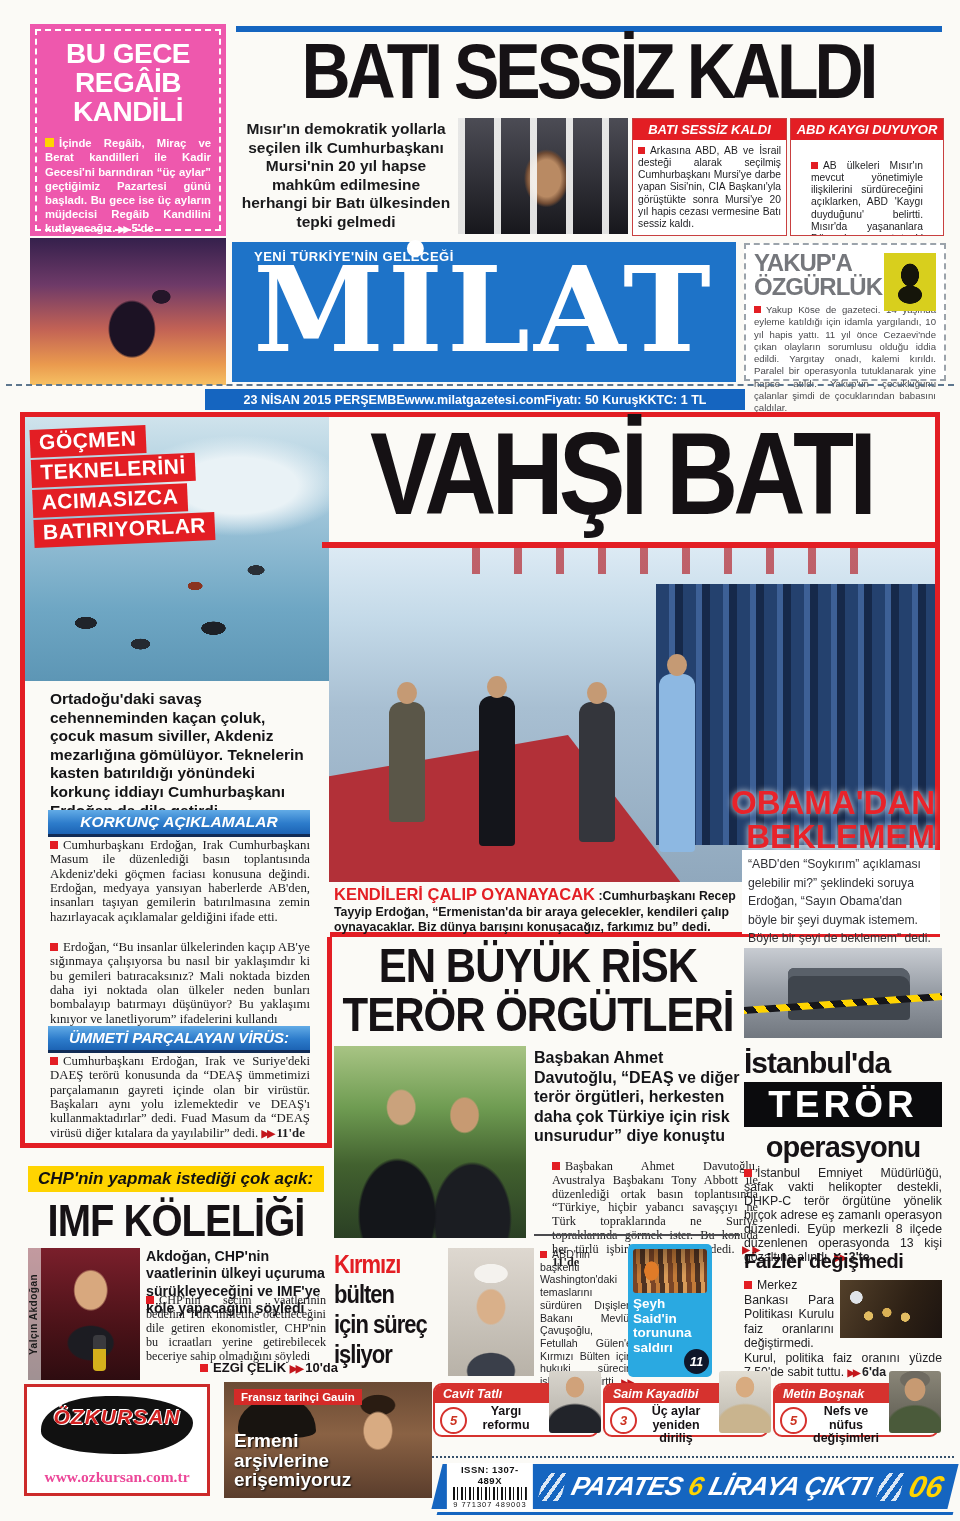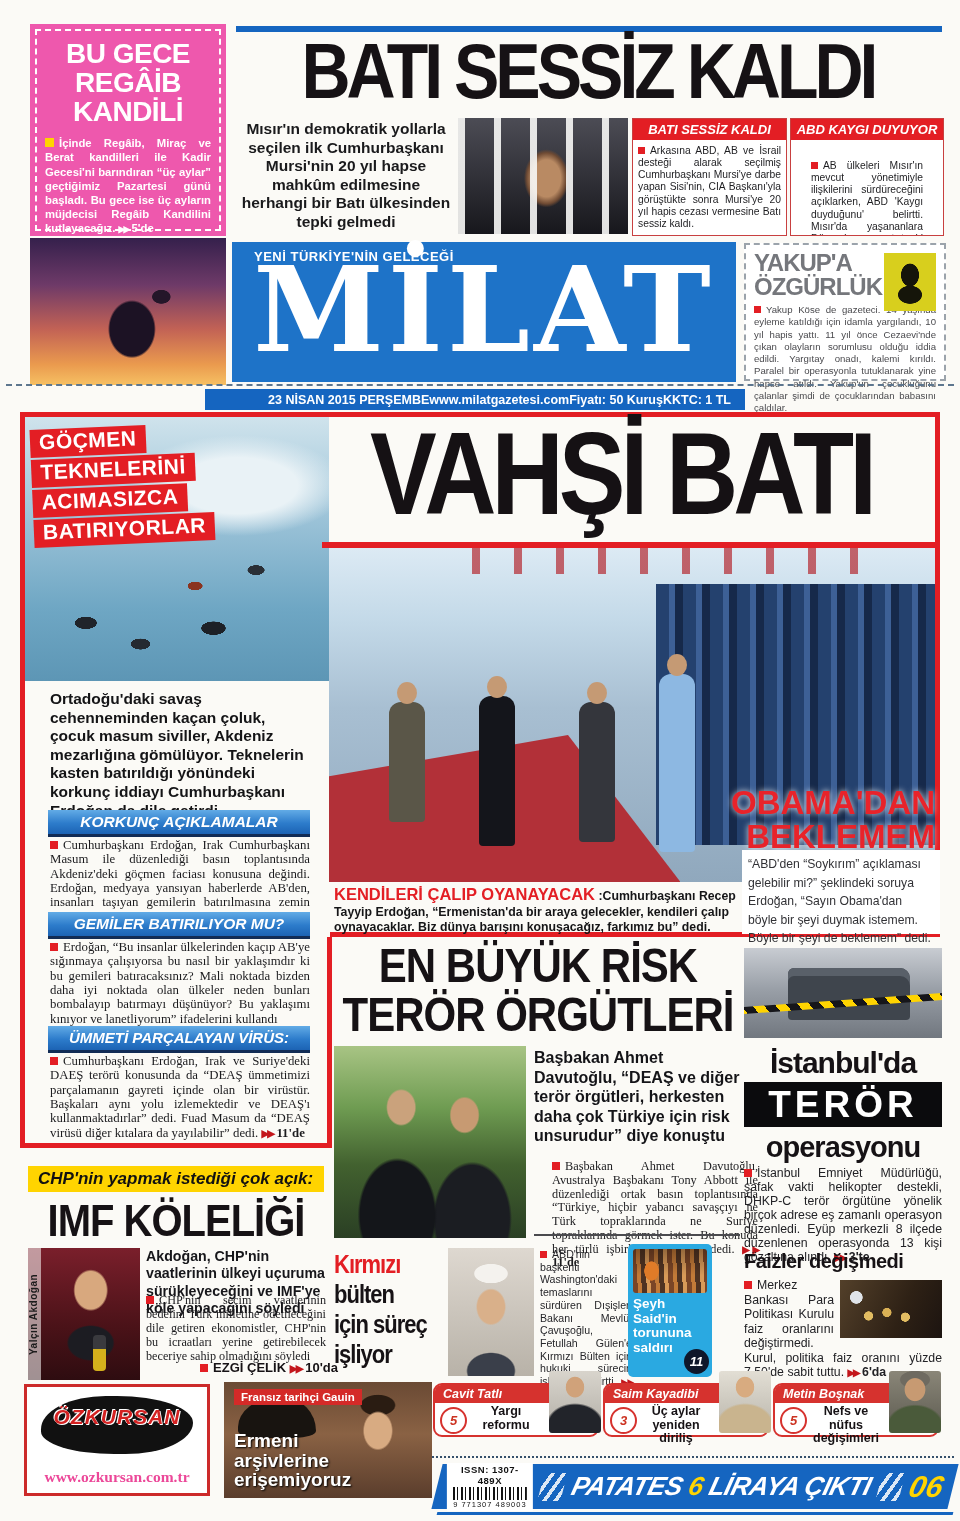--- a/index.html
+++ b/index.html
@@ -114,21 +114,21 @@
     <div class="ph" style="right:8px;top:8px;width:52px;height:58px;
                 background:radial-gradient(15px 19px at 50% 38%,#15150a 0 58%,transparent 62%),
                            radial-gradient(20px 15px at 50% 72%,#15150a 0 58%,transparent 62%),#d8cf1d"></div>
     <p style="margin:6px 0 0;font-size:9.6px;line-height:1.28;color:#4a4a4e;text-align:justify">
       <span class="bullet sqr" style="width:7px;height:7px"></span><span>Yakup Köse de gazeteci. 14 yaşında eyleme katıldığı için idamla yargılandı, 10 yıl hapis yattı. 11 yıl önce Cezaevi'nde çıkan olayların sorumlusu olduğu iddia edildi. Yargıtay onadı, kalemi kırıldı. Paralel bir operasyonla tutuklanarak yine hapse atıldı. Yakup'un çocukluğunu çalanlar şimdi de çocuklarından babasını çaldılar.</span>
     </p>
   </div>
 
   <div class="abs" style="left:6px;top:384px;width:948px;border-top:2px dashed #5d768e"></div>
   <div class="abs" style="left:205px;top:389px;width:540px;height:21px;background:#1565c0;display:flex;align-items:center;
-              justify-content:flex-end;padding:0 14px;box-sizing:border-box;color:#fff;font-weight:900;font-size:12.5px">
+              justify-content:center;padding:0 14px;box-sizing:border-box;color:#fff;font-weight:900;font-size:12.5px">
     <span>23 NİSAN 2015 PERŞEMBE</span>
     <span>www.milatgazetesi.com</span>
     <span>Fiyatı: 50 Kuruş</span>
     <span>KKTC: 1 TL</span>
   </div>
 
   <div class="redstrip" style="left:20px;top:412px;width:920px;height:5px"></div>
   <div class="redstrip" style="left:20px;top:412px;width:5px;height:736px"></div>
   <div class="redstrip" style="left:935px;top:412px;width:5px;height:525px"></div>
   <div class="redstrip" style="left:330px;top:932px;width:610px;height:5px"></div>
@@ -179,21 +179,20 @@
     <span>:Cumhurbaşkanı Recep Tayyip Erdoğan, “Ermenistan'da bir araya gelecekler, kendileri çalıp oynayacaklar. Biz dünya barışını konuşacağız, farkımız bu” dedi.</span>
   </p>
 
   <div class="abs" style="left:50px;top:690px;width:258px;font-size:15.5px;line-height:1.2;font-weight:600;color:#141416">Ortadoğu'daki savaş cehenneminden kaçan çoluk, çocuk masum siviller, Akdeniz mezarlığına gömülüyor. Teknelerin kasten batırıldığı yönündeki korkunç iddiayı Cumhurbaşkanı Erdoğan da dile getirdi</div>
 
   <div class="abs barblue" style="left:48px;top:810px;width:262px;height:24px;line-height:24px;font-size:15.5px">KORKUNÇ AÇIKLAMALAR</div>
   <p class="abs serifbody" style="left:50px;top:838px;width:260px;margin:0;font-size:12.8px;line-height:1.12">
     <span class="bullet sqr" style="width:8px;height:8px"></span><span>Cumhurbaşkanı Erdoğan, Irak Cumhurbaşkanı Masum ile düzenlediği basın toplantısında Akdeniz'deki göçmen faciası konusuna değindi. Erdoğan, medyaya yansıyan haberlerde AB'den, insanları taşıyan gemilerin batırılmasına zemin hazırlayacak açıklamalar geldiğini ifade etti.</span>
   </p>
 
-  <div class="abs barblue" style="left:48px;top:912px;width:262px;height:24px;line-height:24px;font-size:15.5px">GEMİLER BATIRILIYOR MU?</div>
   <p class="abs serifbody" style="left:50px;top:940px;width:260px;margin:0;font-size:12.8px;line-height:1.12">
     <span class="bullet sqr" style="width:8px;height:8px"></span><span>Erdoğan, “Bu insanlar ülkelerinden kaçıp AB'ye sığınmaya çalışıyorsa bu nasıl bir yaklaşımdır ki bu gemileri batıracaksınız? Mali noktada bizden daha iyi noktada olan ülkeler neden bunları bombalayıp batırmayı düşünüyor? Bu yaklaşımı kınıyor ve lanetliyorum” ifadelerini kullandı</span>
   </p>
 
   <div class="abs barblue" style="left:48px;top:1026px;width:262px;height:24px;line-height:24px;font-size:15px">ÜMMETİ PARÇALAYAN VİRÜS: DAEŞ</div>
   <p class="abs serifbody" style="left:50px;top:1054px;width:260px;margin:0;font-size:12.8px;line-height:1.12">
     <span class="bullet sqr" style="width:8px;height:8px"></span><span>Cumhurbaşkanı Erdoğan, Irak ve Suriye'deki DAEŞ terörü konusunda da “DEAŞ ümmetimizi parçalamanın gayreti içinde olan bir virüstür. Başkaları aynı yolu izlemektedir ve DEAŞ'ı kullanmaktadırlar” dedi. Fuad Masum da “DEAŞ virüsü diğer kıtalara da yayılabilir” dedi.</span>
     <span class="arr arr-red">▶▶</span>
     <span class="ref">11'de</span>
   </p>
@@ -216,21 +215,21 @@
   </p>
   <div class="abs" style="left:534px;top:1234px;width:206px;border-top:2px solid #4a4a4e"></div>
 
   <div class="ph" style="left:744px;top:948px;width:198px;height:90px;
               background:linear-gradient(180deg,#c8ccd2 0%,#9aa0a8 45%,#71777f 100%)">
     <div style="position:absolute;left:22%;top:22%;width:62%;height:58%;background:#3f454d;border-radius:6px 10px 4px 4px;
                 box-shadow:inset 0 8px 0 #596069"></div>
     <div style="position:absolute;left:-4%;top:58%;width:108%;height:7px;transform:rotate(-4deg);
                 background:repeating-linear-gradient(55deg,#ffd400 0 9px,#16161a 9px 18px)"></div>
   </div>
-  <div class="abs hl" style="left:744px;top:1046px;width:198px;font-size:30px;text-align:center;letter-spacing:-1px">İstanbul'da</div>
+  <div class="abs hl" style="left:744px;top:1046px;width:198px;font-size:30px;text-align:left;letter-spacing:-1px">İstanbul'da</div>
   <div class="abs hl" style="left:744px;top:1131px;width:198px;font-size:29px;text-align:center;letter-spacing:-1px">operasyonu</div>
   <div class="abs hl" style="left:744px;top:1082px;width:198px;height:45px;line-height:45px;background:#0b0b0d;color:#fff;
               font-size:37px;letter-spacing:4px;text-align:center;box-sizing:border-box">TERÖR</div>
   <p class="abs" style="left:744px;top:1166px;width:198px;margin:0;font-size:12.3px;line-height:1.14;text-align:justify;color:#222226">
     <span class="bullet sqr" style="width:8px;height:8px"></span><span>İstanbul Emniyet Müdürlüğü, şafak vakti helikopter destekli, DHKP-C terör örgütüne yönelik birçok adrese eş zamanlı operasyon düzenledi. Eyüp merkezli 8 ilçede düzenlenen operasyonda 13 kişi gözaltına alındı.</span>
     <span class="arr arr-red">▶▶</span>
     <span class="ref">3'te</span>
   </p>
 
   <div class="abs hl" style="left:744px;top:1250px;width:198px;font-size:20px;letter-spacing:-.5px">Faizler değişmedi</div>

